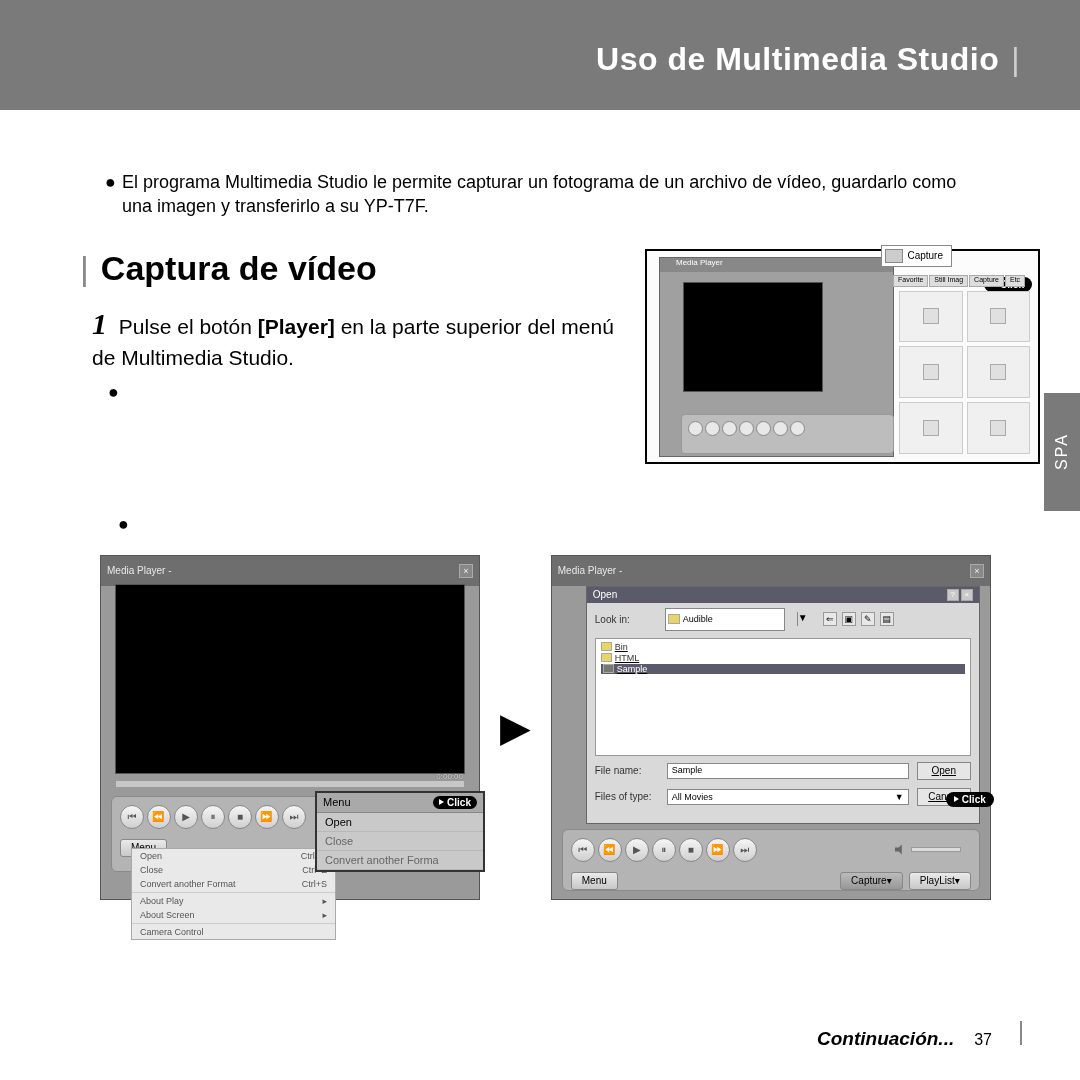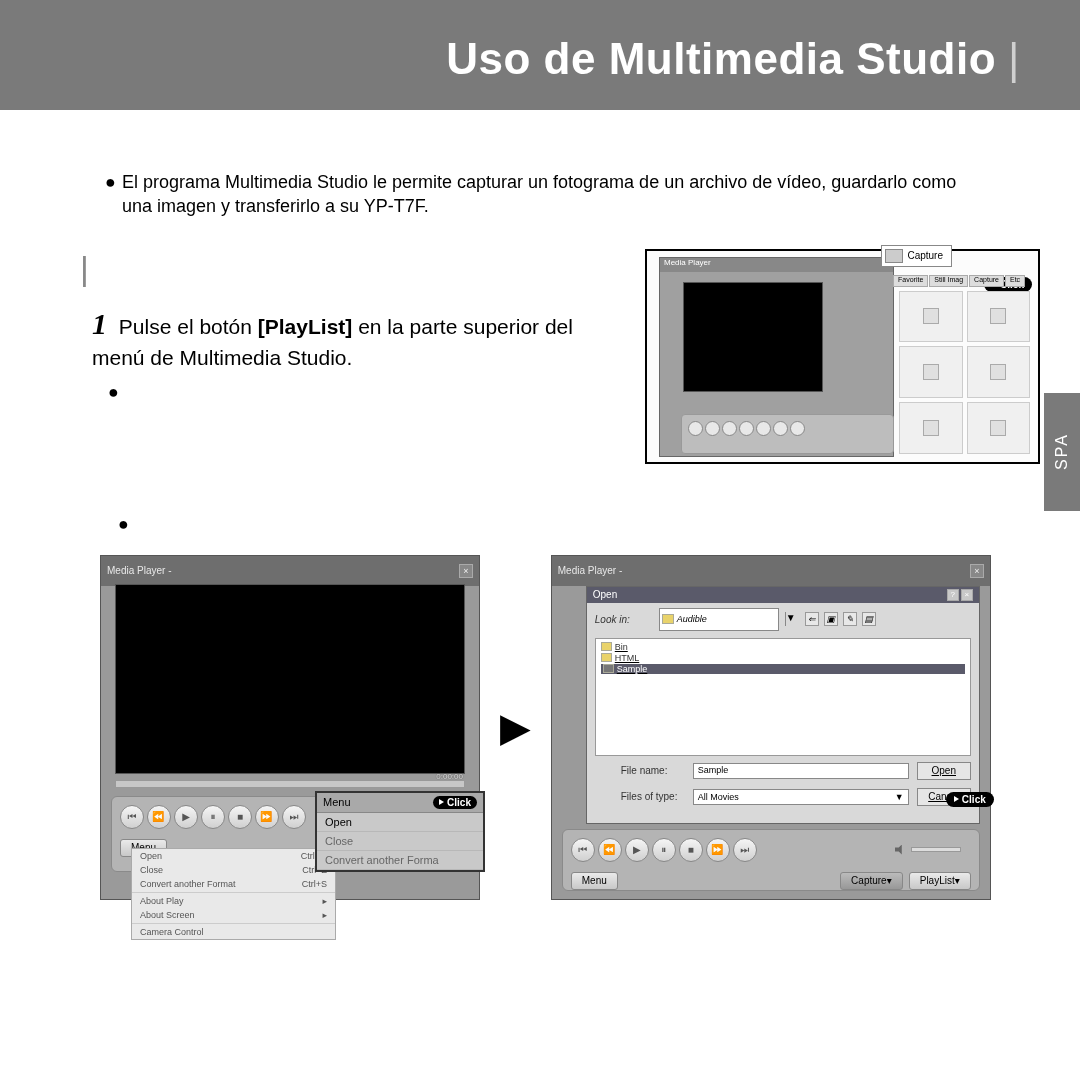--- a/index.html
+++ b/index.html
@@ -1,35 +1,35 @@
 <!DOCTYPE html>
 <html><head>
 <meta charset="utf-8">
 <style>
   * { box-sizing: border-box; margin: 0; padding: 0; }
   body { font-family: Arial, Helvetica, sans-serif; background: #fff; width: 1080px; height: 1080px; position: relative; }
   .page { width: 1080px; height: 1080px; position: relative; }
   .header-bar { background: #7a7a7a; color: #fff; height: 110px; display: flex; align-items: center; justify-content: flex-end; padding-right: 60px; }
-  .header-title { font-size: 44px; font-weight: bold; letter-spacing: 0.5px; margin-top: 8px; }
+  .header-title { font-size: 32px; font-weight: bold; letter-spacing: 0.5px; margin-top: 8px; }
   .header-title .divider { font-weight: normal; margin-left: 12px; color: #d0d0d0; }
   .intro { padding: 60px 90px 10px 105px; font-size: 18px; line-height: 1.35; }
   .intro .bullet { display: flex; }
   .intro .dot { font-size: 18px; margin-right: 6px; }
   .section-row { display: flex; padding: 20px 40px 0 80px; gap: 18px; }
   .section-left { flex: 1; }
   .section-heading { font-size: 34px; font-weight: bold; margin-bottom: 16px; display:flex; align-items:center; }
   .section-heading .pipe { color: #888; font-weight: normal; margin-right: 12px; font-size:34px; }
   .step { font-size: 21px; line-height: 1.35; margin-left: 12px; }
   .stepnum { font-family: Georgia, 'Times New Roman', serif; font-style: italic; font-weight: bold; font-size: 30px; margin-right: 6px; }
   .subbullet { font-size: 18px; margin: 10px 0 0 28px; display:flex; }
   .subbullet .dot { margin-right:6px; }
   .bold { font-weight: bold; }
   .thumb-outer { width: 395px; height: 215px; border: 2px solid #000; position: relative; background:#fcfcfc; }
   .thumb-window { position:absolute; left:12px; top:6px; width:235px; height:200px; background:#a0a0a0; border:1px solid #666; }
-  .thumb-window .tbar { height:14px; background:#888; font-size:8px; color:#fff; padding-left:4px; }
+  .thumb-window .tbar { height:14px; background:#888; font-size:8px; color:#fff; padding-left:16px; }
   .thumb-tabs { position:absolute; top:24px; left:246px; right:6px; height:14px; display:flex; gap:1px; }
   .thumb-tabs .tab { background:#ddd; border:1px solid #aaa; font-size:7px; padding:0 4px; height:12px; }
   .vid-black { position:absolute; left:23px; top:24px; width:140px; height:110px; background:#000; border:1px solid #555; }
   .playbar { position:absolute; left:21px; top:156px; width:213px; height:40px; background:#bdbdbd; border-radius:4px; border:1px solid #999; }
   .pbtns { display:flex; gap:2px; padding:6px 6px; }
   .pbtn { width:15px; height:15px; border:1px solid #888; border-radius:50%; background:#e8e8e8; }
   .thumb-grid { position:absolute; top:40px; left:252px; right:8px; bottom:8px; display:grid; grid-template-columns:1fr 1fr; grid-template-rows:1fr 1fr 1fr; gap:4px; }
   .thumb-cell { background:#f0f0f0; border:1px solid #ccc; display:flex; align-items:center; justify-content:center; position:relative; }
   .thumb-cell .ic { width:16px; height:16px; border:1px solid #aaa; background:#e0e0e0; }
   .capture-callout { position:absolute; top:-6px; right:86px; background:#fff; border:1px solid #888; font-size:10px; padding:3px 8px 3px 3px; display:flex; align-items:center; gap:4px; z-index:3; }
@@ -59,32 +59,32 @@
   .menu-callout .mi.active { color:#000; }
   .dropdown-below { position:absolute; left:30px; top:292px; width:205px; background:#e9e9e9; border:1px solid #aaa; font-size:9px; z-index:2; }
   .dropdown-below .dr { display:flex; justify-content:space-between; padding:2px 8px; color:#555;}
   .dropdown-below .sep { height:1px; background:#ccc; margin:1px 0;}
   .arrow-between { font-size:40px; color:#000; align-self:center; padding-top:0px;}
   .mp-window2 { width:440px; height:345px; border:1px solid #555; background:#9a9a9a; position:relative; }
   .open-dialog { position:absolute; left:34px; top:30px; right:10px; height:238px; background:#d9d9d9; border:1px solid #666; }
   .open-dialog .dtitle { background:#5a5a6a; color:#fff; font-size:10px; padding:2px 6px; display:flex; justify-content:space-between; }
   .open-dialog .dtitle .dbtns { display:flex; gap:2px;}
   .open-dialog .dtitle .db { width:12px; height:12px; border:1px solid #aaa; background:#c8c8c8; font-size:8px; text-align:center;}
-  .drow { display:flex; align-items:center; gap:6px; padding:5px 8px; font-size:10px;font-style:italic; }
+  .drow { display:flex; align-items:center; gap:12px; padding:5px 8px; font-size:10px; }
   .drow label { color:#333; width:58px;}
   .dsel { flex:0 0 120px; height:23px; border:1px solid #888; background:#fff; font-size:9px; padding:1px 2px; display:flex; align-items:center; gap:3px;}
   .dsel .fold { width:12px;height:10px;background:#e9d36b;border:1px solid #aa9;}
   .dtool { display:flex; gap:5px; margin-left:4px; font-size:10px;}
   .dtool span { width:14px; height:14px; border:1px solid #999; background:#e8e8e8; display:flex; align-items:center; justify-content:center; font-size:9px;}
   .filelist { margin:2px 8px; height:118px; border:1px solid #999; background:#fff; font-size:9px; padding:3px 5px;text-decoration:underline; }
   .filelist .fi { display:flex; align-items:center; gap:3px; margin-bottom:1px; color:#333;}
   .filelist .fi .fic { width:11px;height:9px;background:#e9d36b;border:1px solid #aa9;}
   .filelist .fi.sel { background:#5a5a6a; color:#fff; padding:0 2px;}
   .filelist .fi.sel .fic { background:#777;}
-  .drow2 { display:flex; align-items:center; gap:8px; padding:4px 8px; font-size:10px;margin-left:26px;}
+  .drow2 { display:flex; align-items:center; gap:8px; padding:4px 8px; font-size:10px;}
   .drow2 label { width:64px; color:#333;}
   .dinput { flex:1; height:16px; border:1px solid #888; background:#fff; font-size:9px; padding:1px 4px;}
   .dbtn { width:54px; height:18px; border:1px solid #888; background:#e6e6e6; font-size:10px; text-align:center; text-decoration:underline; line-height:16px;}
   .mp2-ctrl { position:absolute; left:10px; right:10px; bottom:8px; height:62px; background:#b4b4b4; border-radius:6px; border:1px solid #8a8a8a; }
   .footer { position:absolute; bottom:30px; right:58px; display:flex; align-items:baseline; gap:20px; }
   .cont { font-style:italic; font-weight:bold; font-size:19px; }
   .pageno { font-size:16px; }
   .footer .vline { width:2px; height:24px; background:#888; margin-left:8px;}
 </style>
 </head>
@@ -99,24 +99,25 @@
     <div class="bullet">
         <span class="dot">●</span>
         <span>El programa Multimedia Studio le permite capturar un fotograma de un archivo de vídeo, guardarlo como una imagen y transferirlo a su YP-T7F.</span>
       </div>
   </div>
 
   <div class="section-row">
     <div class="section-left">
       <div class="section-heading">
           <span class="pipe">|</span>
+          <span>Captura de vídeo</span>
         </div>
       <div class="step">
         <span class="stepnum">1</span>
-        <span>Pulse el botón </span><span class="bold">[PlayList]</span><span> en la parte superior del menú de Multimedia Studio.</span>
+        <span>Pulse el botón </span><span class="bold">[Player]</span><span> en la parte superior del menú de Multimedia Studio.</span>
       </div>
       <div class="subbullet">
           <span class="dot">●</span>
         </div>
     </div>
 
     <div class="thumb-outer">
       <div class="capture-callout">
         <span class="ic2"></span>
         <span>Capture</span>
@@ -329,13 +330,18 @@
           <div class="mp-lbtn">Menu</div>
           <div style="display:flex; gap:6px;">
             <div class="mp-lbtn" style="background:linear-gradient(#bbb,#989898);"><span>Capture</span> ▾</div>
             <div class="mp-lbtn"><span>PlayList</span> ▾</div>
           </div>
         </div>
       </div>
     </div>
   </div>
 
+  <div class="footer">
+    <span class="cont">Continuación...</span>
+    <span class="pageno">37</span>
+    <span class="vline"></span>
+  </div>
 </div>
 
 </body></html>

